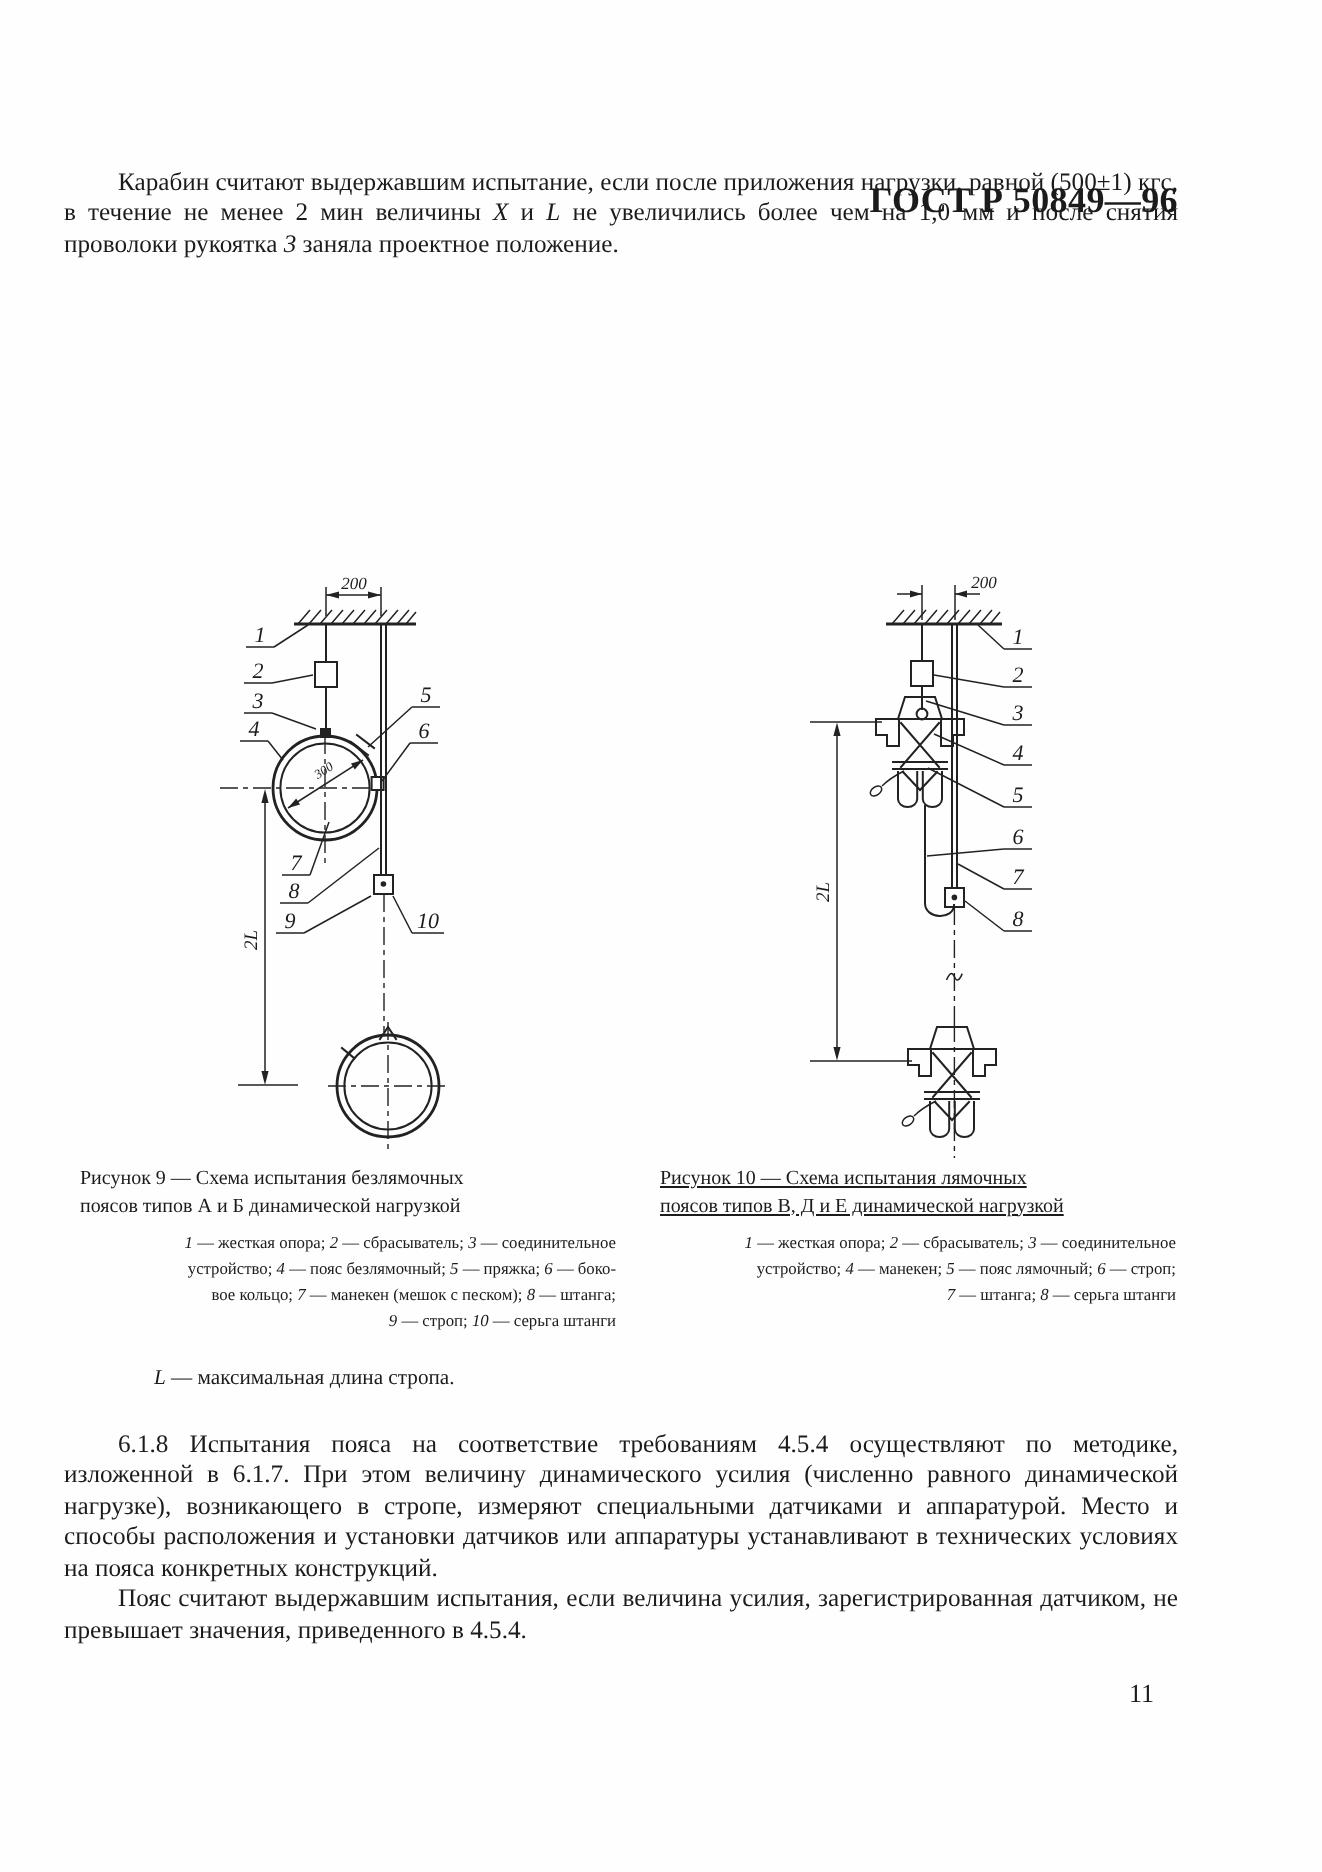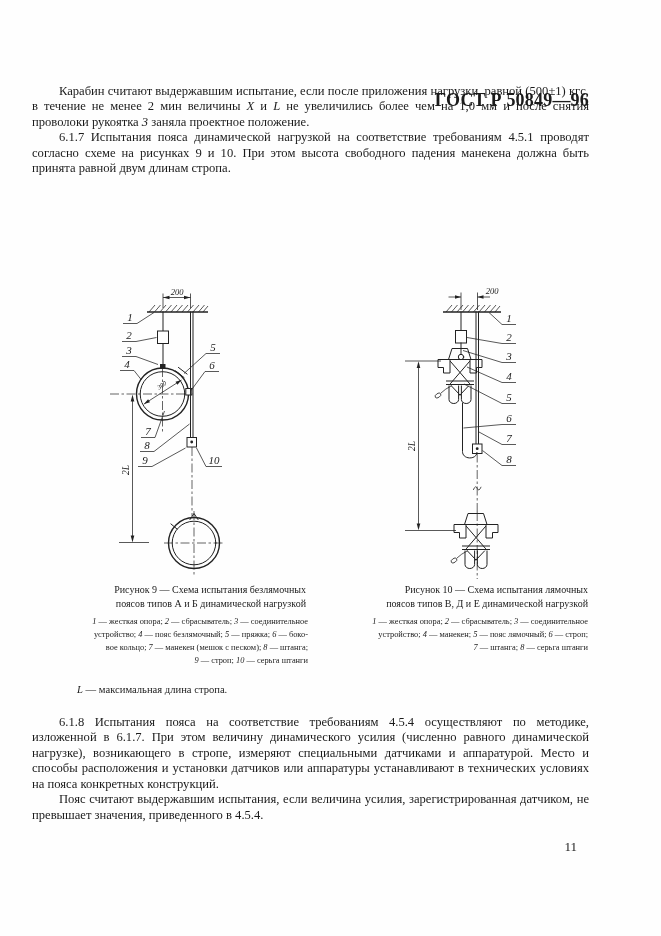--- a/index.html
+++ b/index.html
@@ -18,24 +18,24 @@
     position:absolute; left:32px; width:557px;
     font-size:12.6px; line-height:15.45px; text-align:justify;
   }
   .body-block p{margin:0; text-indent:27px;}
   #block1{top:84px}
   #block2{top:715px}
   .fig{position:absolute;}
   #fig9{left:95px; top:282px;}
   #fig10{left:398px; top:282px;}
   .caption{
-    position:absolute; text-align:right; font-size:10px; line-height:13.5px;
+    position:absolute; text-align:left; font-size:10px; line-height:13.5px;
   }
   #caption9{left:40px; top:583px; width:266px;}
-  #caption10{left:330px; top:583px; width:258px;}
+  #caption10{left:330px; top:583px; width:258px;text-decoration:underline;}
   .legend{
     position:absolute; text-align:right; font-size:8.4px; line-height:13px;
   }
   #legend9{left:38px; top:615px; width:270px;}
   #legend10{left:330px; top:615px; width:258px;}
   .note-l{position:absolute; left:77px; top:684px; font-size:10.6px;}
   .pagenum{position:absolute; top:839px; right:84px; font-size:13px;}
   
   .ln{stroke:#222; stroke-width:1; fill:none; stroke-linecap:square}
   .thk{stroke:#222; stroke-width:1.4; fill:none}
@@ -50,21 +50,20 @@
 </style>
 </head>
 <body>
 
 <div class="page">
 
   <div class="doc-num">ГОСТ Р 50849—96</div>
 
   <div class="body-block" id="block1">
     <p><span>Карабин считают выдержавшим испытание, если после приложения нагрузки, равной (500±1) кгс, в течение не менее 2 мин величины </span><span class="i">X</span><span> и </span><span class="i">L</span><span> не увеличились более чем на 1,0 мм и после снятия проволоки рукоятка </span><span class="i">3</span><span> заняла проектное положение.</span></p>
-    <p><span>6.1.7 Испытания пояса динамической нагрузкой на соответствие требованиям 4.5.1 проводят согласно схеме на рисунках 9 и 10. При этом высота свободного падения манекена должна быть принята равной двум длинам стропа.</span></p>
   </div>
 
   <svg class="fig" id="fig9" width="145" height="300" viewBox="95 282 145 300">
 
     <g>
       <line class="thk" x1="147" y1="312" x2="208" y2="312"></line>
       <path class="thin" d="M149 312l6-7M154.5 312l6-7M160 312l6-7M165.5 312l6-7M171 312l6-7M176.5 312l6-7M182 312l6-7M187.5 312l6-7M193 312l6-7M198.5 312l6-7M203 312l5-6"></path>
     </g>
 
     <g>

